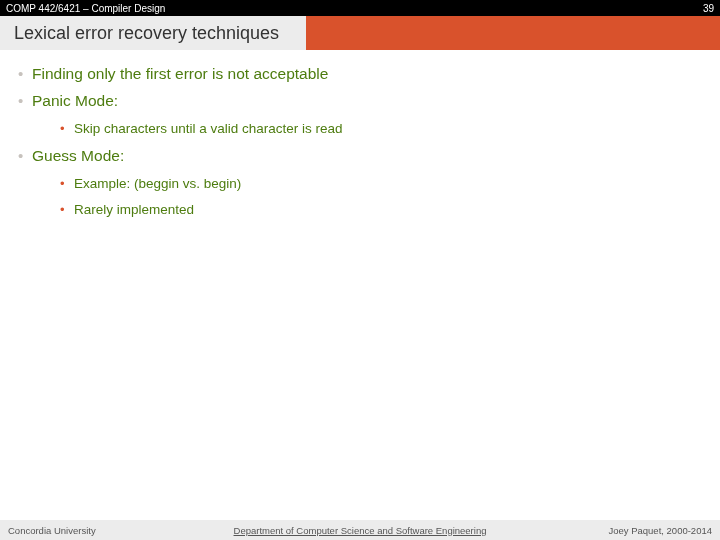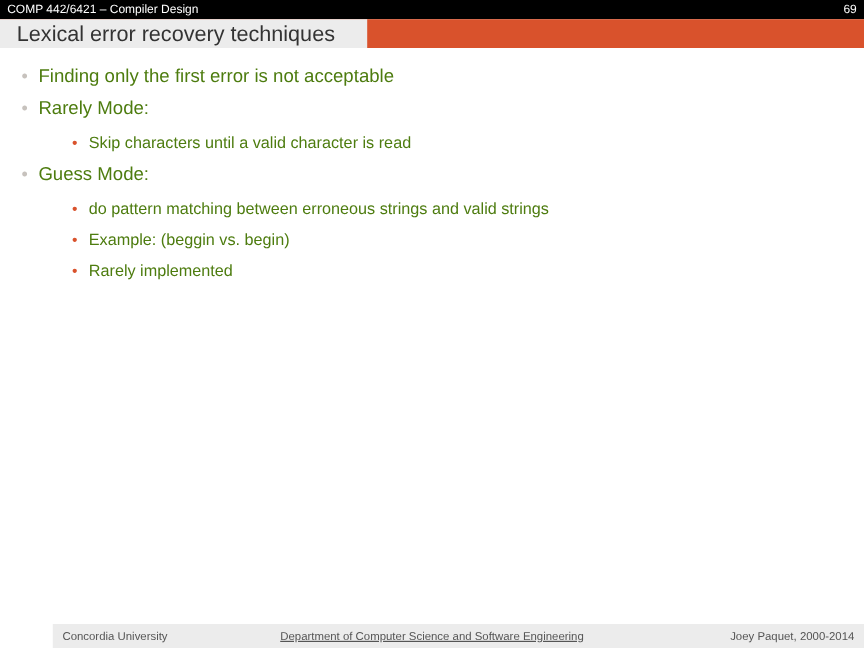--- a/index.html
+++ b/index.html
@@ -18,21 +18,21 @@
     color: #ffffff;
     height: 16px;
     font-size: 10px;
     display: flex;
     align-items: center;
     justify-content: space-between;
     padding: 0 6px;
   }
   .titlebar {
     background: #d9522c;
-    height: 24px;
+    height: 34px;
     display: flex;
     align-items: center;
   }
   .titlebar-inner {
     background: #ececec;
     color: #333333;
     font-size: 18px;
     font-weight: 300;
     padding: 3px 14px 3px 14px;
     margin-left: 0;
@@ -80,58 +80,54 @@
   }
   .footer {
     background: #ececec;
     height: 20px;
     font-size: 9.5px;
     color: #555;
     display: flex;
     align-items: center;
     justify-content: space-between;
     padding: 0 8px;
-    margin-left: 44px;
   }
   .footer .center { position: absolute; left: 0; right: 0; text-align: center; text-decoration: underline; }
   .footer .left, .footer .right { position: relative; z-index: 1; }
 </style>
 </head>
 <body>
 
 <div class="slide">
 
   <div class="topbar">
     <span>COMP 442/6421 – Compiler Design</span>
-    <span>69</span>
+    <span>39</span>
   </div>
 
   <div class="titlebar">
     <div class="titlebar-inner">Lexical error recovery techniques</div>
   </div>
 
   <div class="content">
     <ul class="top">
       <li>
         <span>Finding only the first error is not acceptable</span>
       </li>
       <li>
-        <span>Rarely Mode:</span>
+        <span>Panic Mode:</span>
         <ul class="sub">
           <li>
             <span>Skip characters until a valid character is read</span>
           </li>
         </ul>
       </li>
       <li>
         <span>Guess Mode:</span>
         <ul class="sub">
-          <li>
-            <span>do pattern matching between erroneous strings and valid strings</span>
-          </li>
           <li>
             <span>Example: (beggin vs. begin)</span>
           </li>
           <li>
             <span>Rarely implemented</span>
           </li>
         </ul>
       </li>
     </ul>
   </div>

